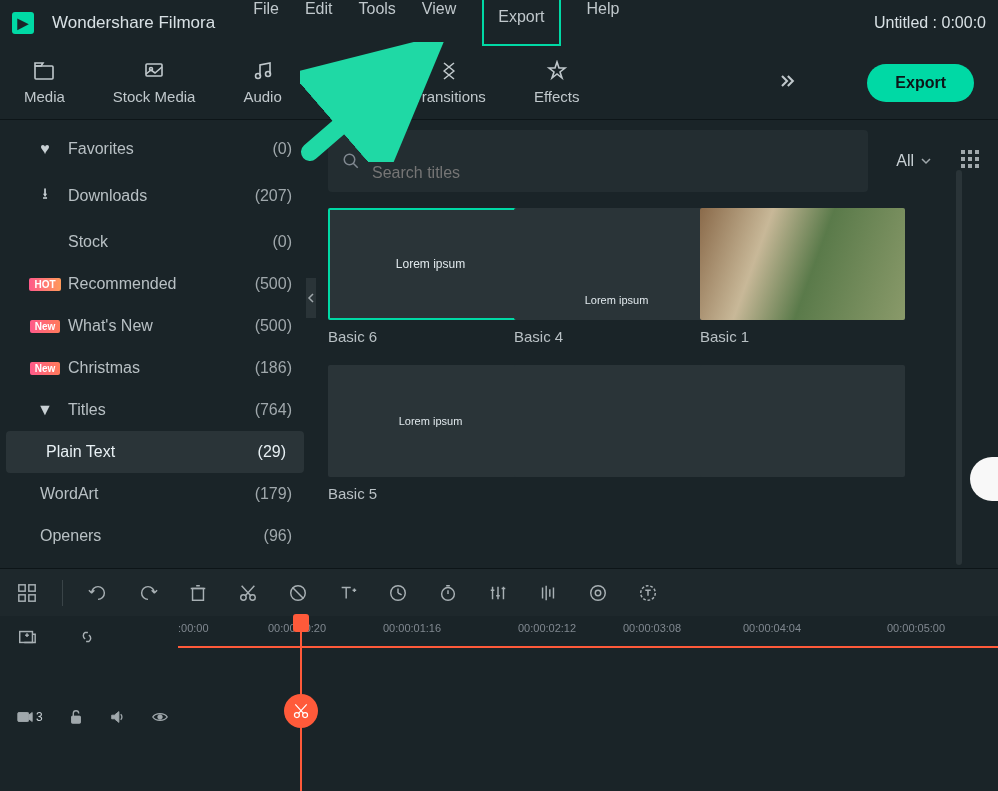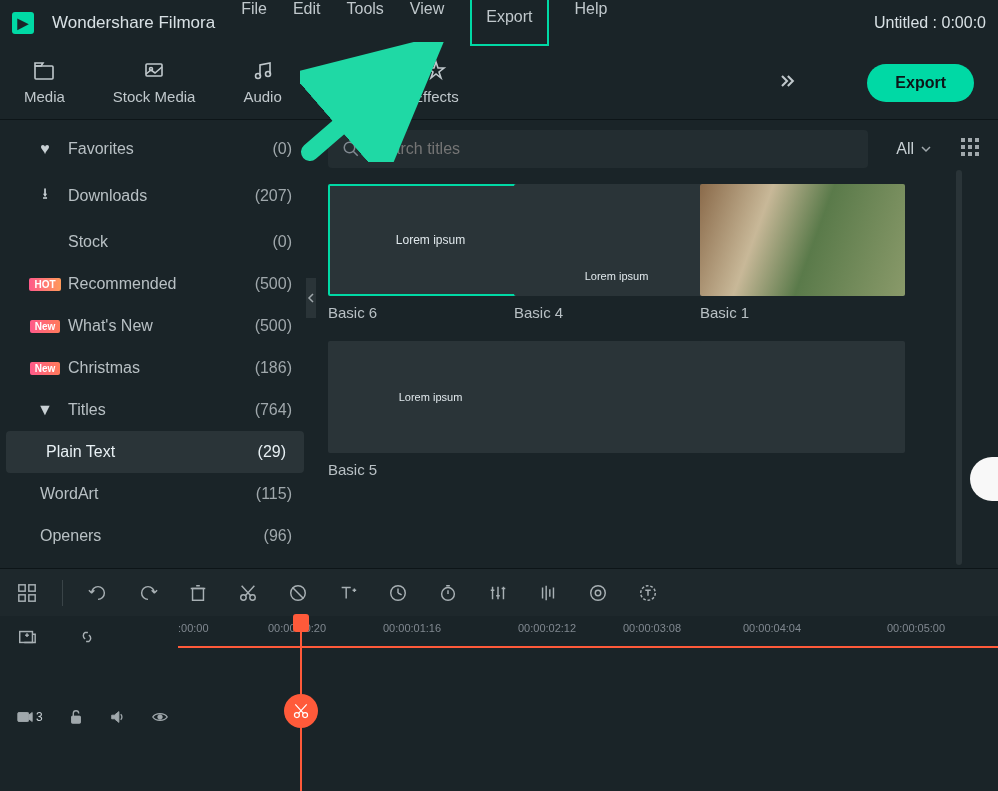--- a/index.html
+++ b/index.html
@@ -1,21 +1,21 @@
 <!DOCTYPE html>
 <html><head>
 <meta charset="utf-8">
 <style>
 * { margin:0; padding:0; box-sizing:border-box; font-family:Arial,sans-serif; }
 body { background:#1a2428; color:#c8d0d4; width:998px; height:791px; overflow:hidden; position:relative; }
 
 .titlebar { height:46px; background:#1a2428; display:flex; align-items:center; padding:0 12px; gap:18px; }
 .logo { width:22px; height:22px; background:#00d9a5; border-radius:3px; display:flex; align-items:center; justify-content:center; color:#1a2428; font-weight:bold; font-size:14px; }
 .app-title { font-size:17px; color:#d8e0e4; font-weight:400; }
-.menu-bar { display:flex; gap:26px; margin-left:8px; }
+.menu-bar { display:flex; gap:26px; margin-left:20px; }
 .menu-item { font-size:16px; color:#c0c8cc; cursor:pointer; }
 .menu-highlighted { border:2px solid #00d9a5; padding:8px 14px 18px 14px; margin-top:-2px; }
 .doc-title { font-size:16px; color:#d8e0e4; }
 
 .toolbar { height:74px; background:#1a2428; display:flex; align-items:center; padding:0 24px; gap:48px; border-bottom:1px solid #0d1518; position:relative; }
 .tool-btn { display:flex; flex-direction:column; align-items:center; gap:6px; cursor:pointer; position:relative; }
 .tool-btn svg { width:22px; height:22px; fill:none; stroke:#c0c8cc; stroke-width:1.6; }
 .tool-label { font-size:15px; color:#c0c8cc; }
 .tool-btn.active .tool-label, .tool-btn.active svg { color:#00d9a5; stroke:#00d9a5; }
 .tool-btn.active::after { content:''; position:absolute; bottom:-12px; left:0; right:0; height:2px; background:#00d9a5; }
@@ -33,21 +33,21 @@
 .sidebar-item.selected .label, .sidebar-item.selected .count { color:#e8f0f4; }
 .sidebar-item.sub { padding-left:40px; }
 .badge { padding:1px 5px; border-radius:2px; font-size:10px; font-weight:bold; color:#fff; }
 .badge.hot { background:linear-gradient(90deg,#ff5a8a,#ff9a5a); }
 .badge.new { background:linear-gradient(90deg,#ff5a8a,#ff7a5a); }
 
 .content { flex:1; padding:10px 18px; position:relative; }
 .search-row { display:flex; align-items:center; gap:14px; margin-bottom:16px; }
 .search-box { flex:1; display:flex; align-items:center; background:#232d31; border-radius:4px; padding:10px 14px; }
 .search-box svg { width:18px; height:18px; stroke:#808890; fill:none; stroke-width:2; margin-right:12px; }
-.search-input { background:transparent; border:none; color:#fef9c3; font-size:16px; outline:none; flex:1; }
+.search-input { background:transparent; border:none; color:#fef9c3; font-size:16px; outline:none; flex:1;margin-top:24px; }
 .filter-btn { display:flex; align-items:center; gap:6px; padding:8px 14px; cursor:pointer; font-size:16px; }
 .grid-btn svg { width:20px; height:20px; fill:#a0a8ac; }
 
 .grid { display:flex; flex-wrap:wrap; gap:20px; }
 .thumb-card { width:166px; }
 .thumb { width:205px; height:112px; background:#2a3438; border-radius:2px; position:relative; display:flex; align-items:center; justify-content:center; }
 .thumb.selected { border:2px solid #00d9a5; }
 .thumb .lorem { font-size:12px; color:#e0e8ec; }
 .thumb .lorem-sm { font-size:11px; color:#e0e8ec; position:absolute; bottom:14px; left:50%; transform:translateX(-50%); }
 .thumb-dl { position:absolute; right:8px; bottom:8px; color:#00d9a5; }
@@ -126,20 +126,26 @@
     <span class="tool-label">Audio</span>
   </div>
   <div class="tool-btn active">
     <svg>
         <path d="M5 5 H17 M11 5 V18"></path>
       </svg>
     <span class="tool-label">Titles</span>
   </div>
   <div class="tool-btn">
     <svg>
+        <path d="M6 3 L16 11 L6 19 M16 3 L6 11 L16 19" stroke-linejoin="round"></path>
+      </svg>
+    <span class="tool-label">Transitions</span>
+  </div>
+  <div class="tool-btn">
+    <svg>
         <path d="M11 2 L13 8 L19 8 L14 12 L16 18 L11 14 L6 18 L8 12 L3 8 L9 8 Z"></path>
       </svg>
     <span class="tool-label">Effects</span>
   </div>
   <div class="expand-btn">
     <svg viewBox="0 0 24 24">
         <path d="M6 6l6 6-6 6M13 6l6 6-6 6" stroke="#c0c8cc" stroke-width="2.5" fill="none"></path>
       </svg>
   </div>
   <div class="export-btn">Export</div>
@@ -196,21 +202,21 @@
       <span class="icon">▼</span>
       <span class="label">Titles</span>
       <span class="count">(764)</span>
     </div>
     <div class="sidebar-item sub selected">
       <span class="label">Plain Text</span>
       <span class="count">(29)</span>
     </div>
     <div class="sidebar-item sub">
       <span class="label">WordArt</span>
-      <span class="count">(115)</span>
+      <span class="count">(179)</span>
     </div>
     <div class="sidebar-item sub">
       <span class="label">Openers</span>
       <span class="count">(96)</span>
     </div>
   </div>
 
   <div class="content">
     <div class="collapse-handle">
       <svg width="8" height="12">

